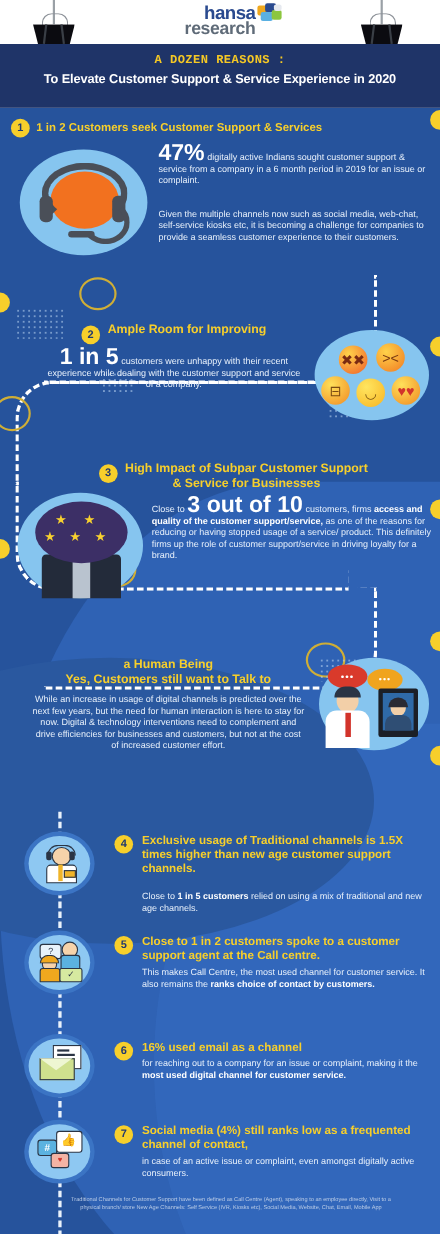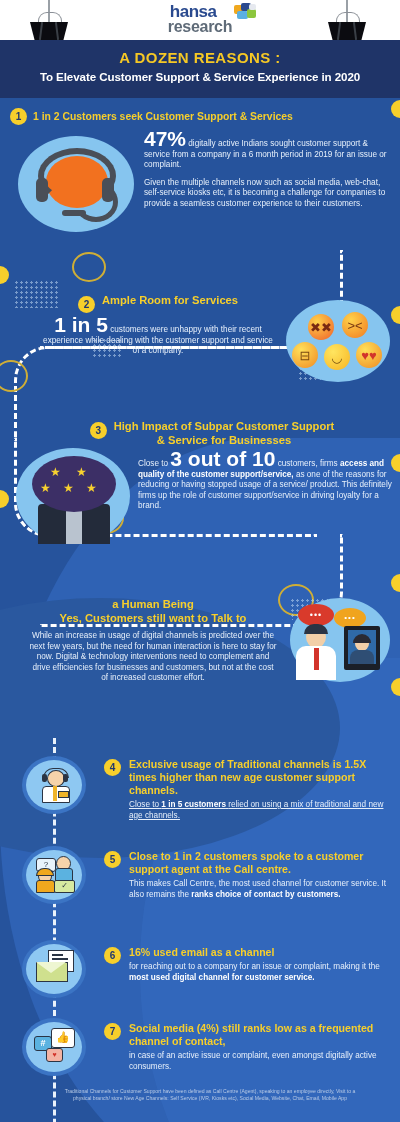--- a/index.html
+++ b/index.html
@@ -20,28 +20,28 @@
      clip-path:polygon(0% 0%,100% 0%,88% 100%,12% 100%);}
   .clip .v1,.clip .v2{position:absolute;top:22px;width:2px;height:18px;background:#3a3f46;}
   .clip .v1{left:14px;transform:rotate(7deg);}
   .clip .v2{left:30px;transform:rotate(-7deg);}
   .clip-left{left:26px;}
   .clip-right{left:324px;}
 
   
   .logo{position:absolute;left:0;top:4px;width:400px;text-align:center;z-index:7;}
   .logo-inner{display:inline-block;position:relative;text-align:left;}
-  .logo-hansa{font-size:17px;font-weight:bold;color:#2a4a8f;letter-spacing:-0.5px;line-height:15px;display:block;padding-left:2px;}
+  .logo-hansa{font-size:17px;font-weight:bold;color:#2a4a8f;letter-spacing:-0.5px;line-height:15px;display:block;padding-left:2px;text-align:right;}
   .logo-research{font-size:16px;font-weight:bold;color:#5f6b78;letter-spacing:-0.3px;line-height:15px;display:block;}
   .logo-mark{position:absolute;right:-26px;top:-1px;width:24px;height:17px;}
   .lm{position:absolute;border-radius:2px;}
 
   
   .title-band{position:absolute;left:0;top:40px;width:400px;height:58px;background:#1f3468;z-index:5;}
-  .title-main{margin:0;padding-top:9px;text-align:center;color:#f5c825;font-size:15px;font-weight:bold;letter-spacing:0.4px;}
+  .title-main{margin:0;padding-top:9px;text-align:center;color:#f5c825;font-size:11px;font-weight:bold;letter-spacing:0.4px;font-family:Liberation Mono, monospace;}
   .title-sub{margin:0;padding-top:4px;text-align:center;color:#ffffff;font-size:11.6px;font-weight:bold;letter-spacing:-0.1px;}
 
   
   .body-area{position:absolute;left:0;top:98px;width:400px;height:1024px;background:#26539c;overflow:hidden;}
   .bg-swoosh{position:absolute;right:-120px;top:340px;width:520px;height:760px;border-radius:50% 0 0 50%;
      background:#2f62b4;}
   .bg-swoosh2{position:absolute;right:-180px;top:560px;width:440px;height:620px;border-radius:50% 0 0 50%;
      background:#3469bd;opacity:.75;}
   .bg-arc{position:absolute;left:-140px;top:500px;width:480px;height:260px;border-radius:50%;background:#2a589f;}
 
@@ -184,32 +184,32 @@
     <div style="position:absolute;left:18px;top:38px;width:116px;height:96px;z-index:5;">
       <div class="hs-circle" style="left:28px;top:20px;width:62px;height:52px;"></div>
       <div class="hs-band" style="left:20px;top:12px;width:66px;height:44px;"></div>
       <div class="hs-cup" style="left:18px;top:42px;"></div>
       <div class="hs-cup" style="left:84px;top:42px;"></div>
       <div class="hs-arc" style="left:56px;top:46px;"></div>
       <div class="hs-mic" style="left:44px;top:74px;"></div>
     </div>
 
     <div class="blk" style="left:144px;top:36px;width:248px;">
-      <div class="para" style="margin-bottom:7px;">
+      <div class="para" style="margin-bottom:20px;">
         <span class="bigger">47%</span>
         <span>digitally active Indians sought customer support &amp; service from a company in a 6 month period in 2019 for an issue or complaint.</span>
       </div>
       <div class="para" style="">Given the multiple channels now such as social media, web-chat, self-service kiosks etc, it is becoming a challenge for companies to provide a seamless customer experience to their customers.</div>
     </div>
 
     <div class="blk" style="left:42px;top:196px;width:232px;">
       <div style="display:flex;align-items:flex-start;gap:7px;justify-content:center;">
         <div class="num" style="margin-top:2px;flex:none;">2</div>
         <div style="text-align:center;">
-          <div class="hdr">Ample Room for Services</div>
+          <div class="hdr">Ample Room for Improving</div>
         </div>
       </div>
       <div class="para" style="text-align:center;margin-top:7px;">
         <span class="bigger">1 in 5</span>
         <span>customers were unhappy with their recent experience while dealing with the customer support and service of a company.</span>
       </div>
     </div>
 
     <div class="bubble" style="left:286px;top:202px;width:104px;height:82px;"></div>
     <div style="position:absolute;left:286px;top:202px;width:104px;height:82px;z-index:5;">
@@ -284,21 +284,21 @@
       <div style="position:absolute;left:25px;top:6px;width:5px;height:8px;background:#2a3444;border-radius:2px;"></div>
       <div style="position:absolute;left:4px;top:18px;width:26px;height:15px;background:#fff;border:1.5px solid #2a3444;border-radius:4px 4px 0 0;"></div>
       <div style="position:absolute;left:15px;top:18px;width:4px;height:15px;background:#f0b429;"></div>
       <div style="position:absolute;left:20px;top:23px;width:9px;height:5px;background:#f0b429;border:1px solid #2a3444;"></div>
     </div>
     <div class="blk" style="left:104px;top:660px;width:284px;">
       <div style="display:flex;align-items:flex-start;gap:8px;">
         <div class="num" style="flex:none;margin-top:1px;">4</div>
         <div style="flex:1;">
           <div class="hdr" style="font-size:10.6px;line-height:13px;">Exclusive usage of Traditional channels is 1.5X times higher than new age customer support channels.</div>
-          <div class="para" style="margin-top:3px;text-decoration:underline;">
+          <div class="para" style="margin-top:13px;">
             <span>Close to</span>
             <b>1 in 5 customers</b>
             <span>relied on using a mix of traditional and new age channels.</span>
           </div>
         </div>
       </div>
     </div>
 
     <div class="sbub-ring" style="left:22px;top:748px;"></div>
     <div class="sbub" style="left:26px;top:752px;"></div>

